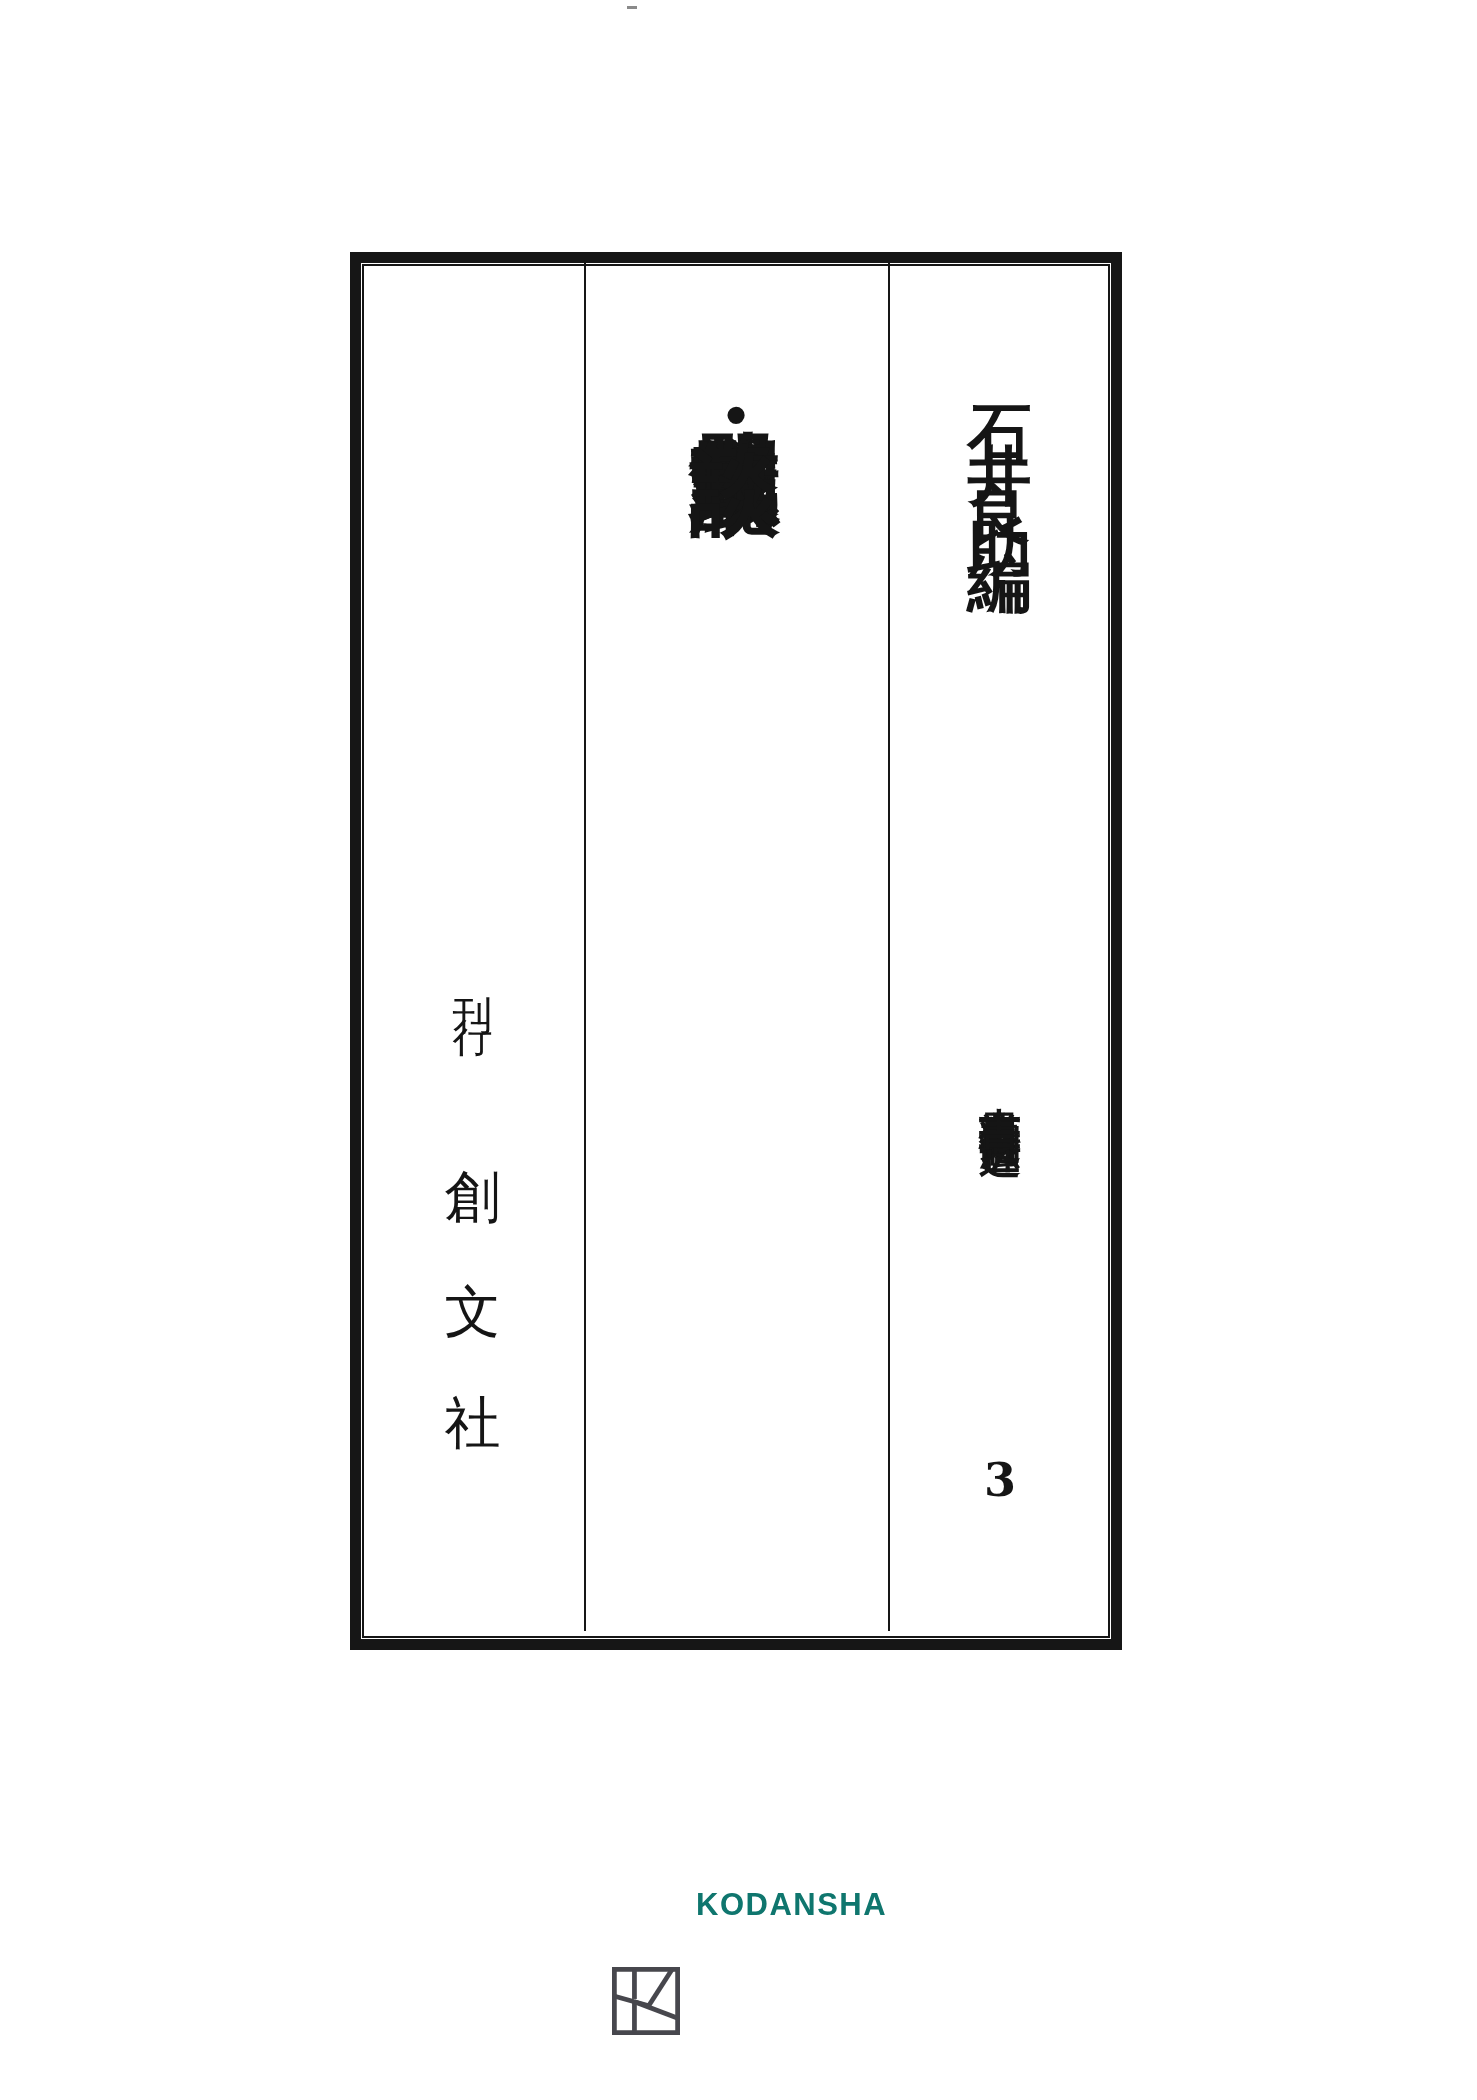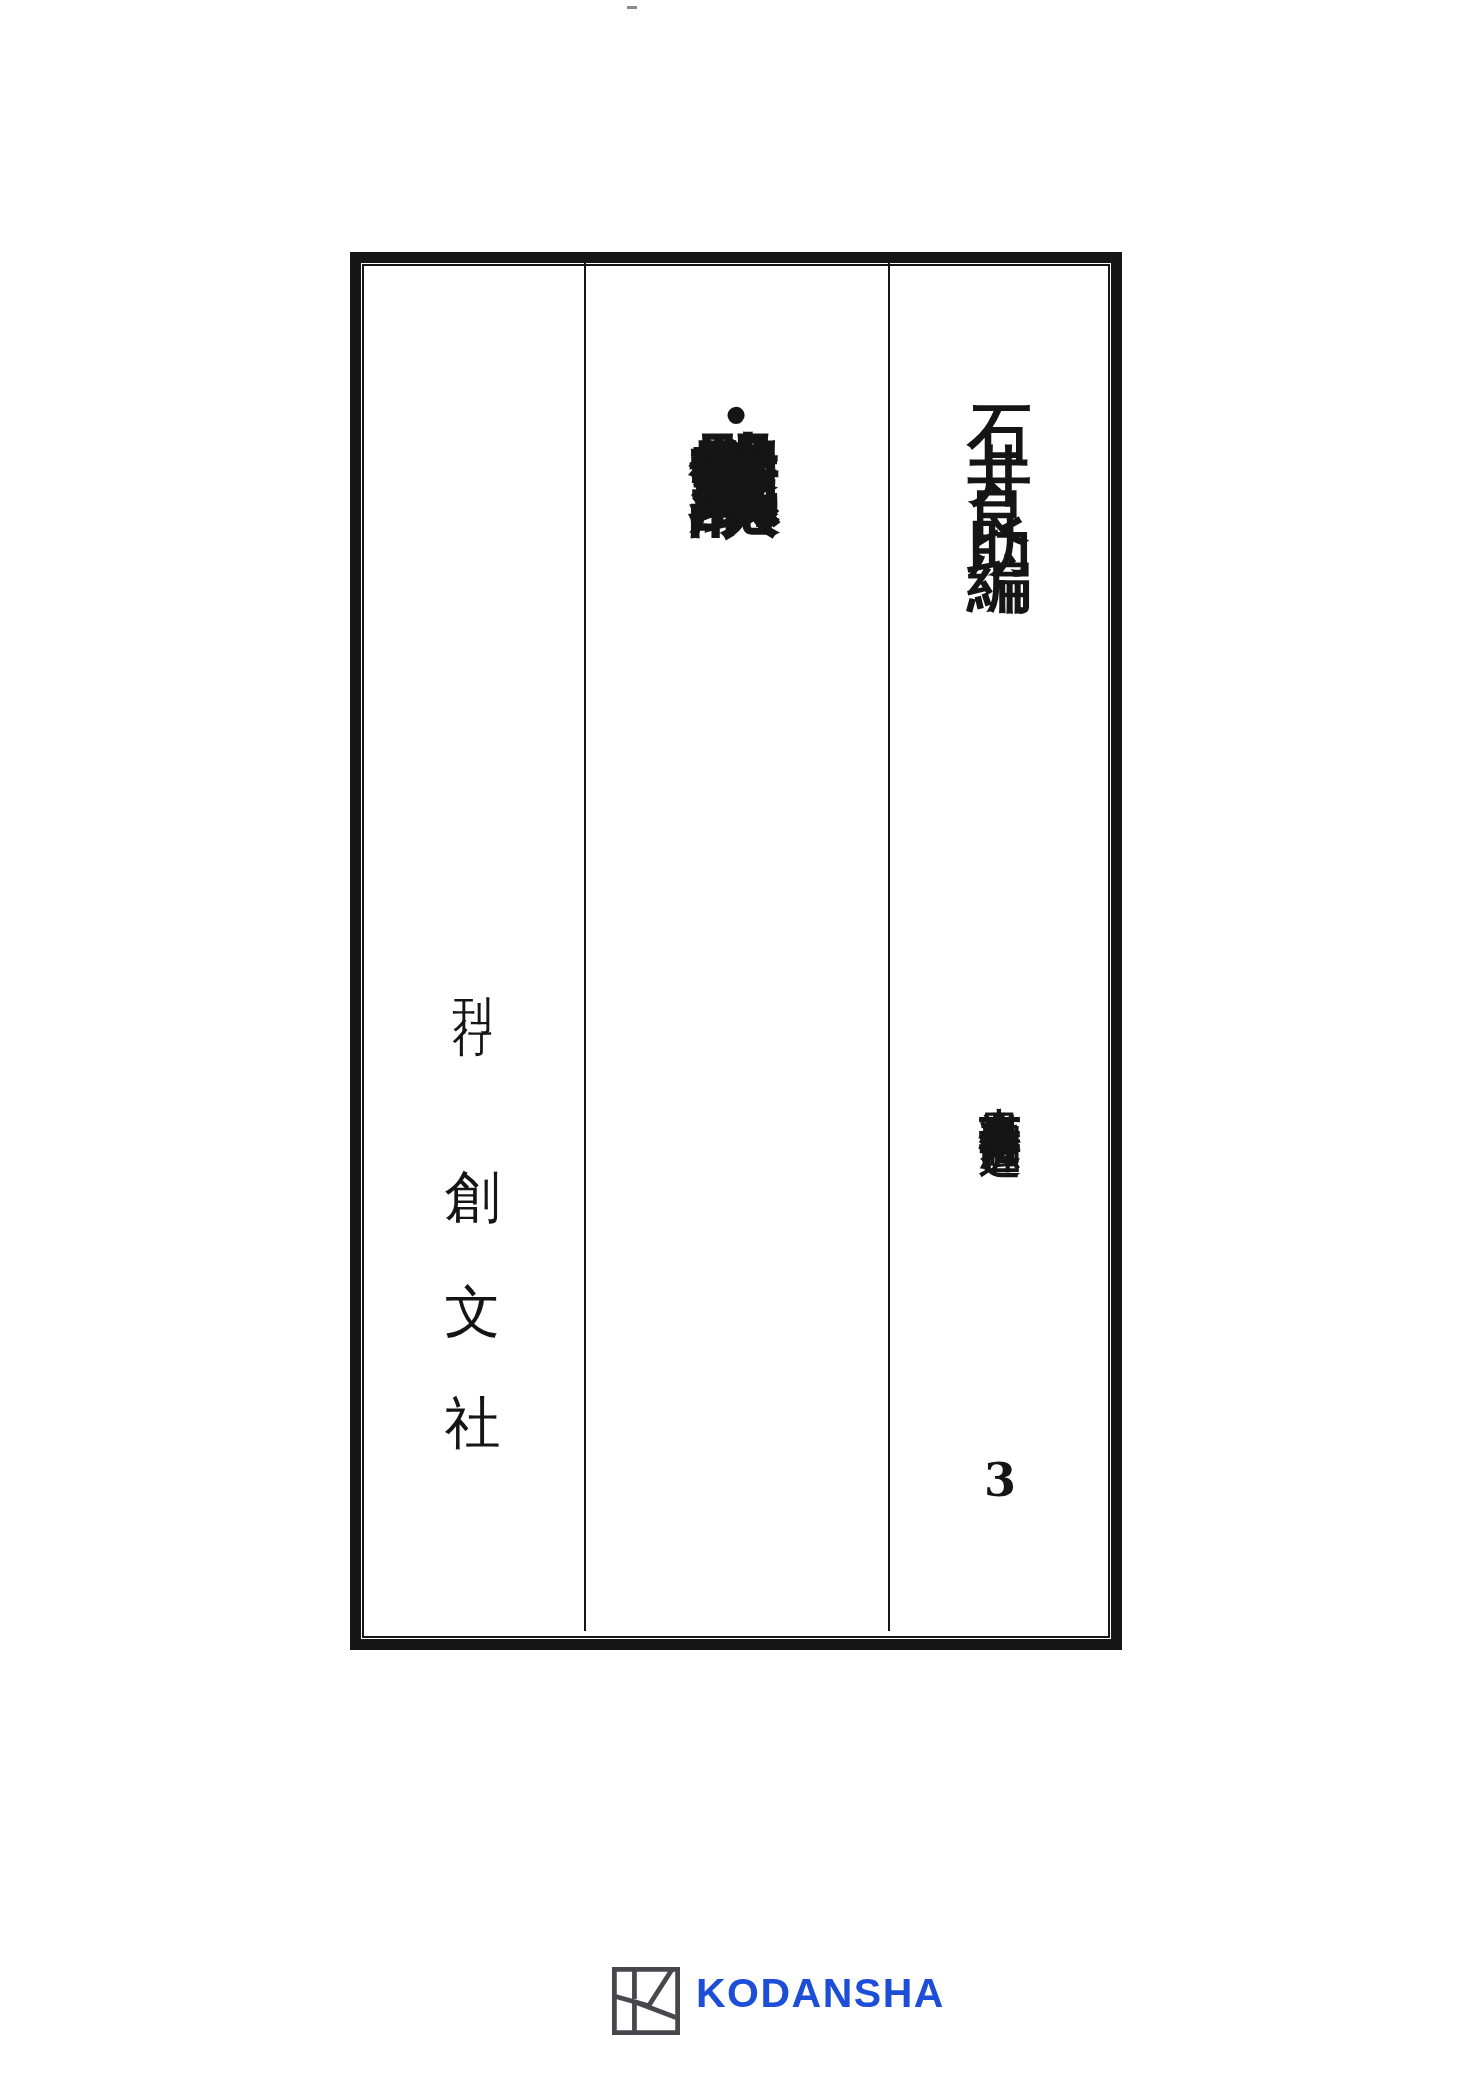--- a/index.html
+++ b/index.html
@@ -23,22 +23,22 @@
   .author{left:968px;top:355px;width:64px;font-size:64px;letter-spacing:36px;font-weight:bold;}
   .series{left:979px;top:1102px;width:42px;font-size:42px;letter-spacing:-4px;font-weight:bold;}
   .series-num{position:absolute;left:890px;top:1453px;width:220px;text-align:center;
               font-size:46px;font-weight:bold;color:#151515;
               font-family:"DejaVu Serif","DejaVu Sans",serif;}
   .pub-prefix{left:453px;top:965px;width:40px;font-size:40px;letter-spacing:22px;}
   .pub-name{left:445px;top:1125px;width:56px;font-size:56px;letter-spacing:112px;}
 
   
   .logo-mark{position:absolute;left:612px;top:1967px;width:68px;height:68px;}
-  .logo-word{position:absolute;left:696px;top:1976px;height:34px;line-height:34px;
-             font-size:41px;font-weight:bold;letter-spacing:1.5px;color:#1d4ed8;
+  .logo-word{position:absolute;left:696px;top:1888px;height:34px;line-height:34px;
+             font-size:31px;font-weight:bold;letter-spacing:1.5px;color:#0f766e;
              font-family:"Liberation Sans",sans-serif;}
 
   .scan-artifact{position:absolute;left:627px;top:6px;width:10px;height:3px;background:#8a8a8a;}
 </style>
 </head>
 <body>
 
 <div id="canvas">
 
   <div class="scan-artifact"></div>

